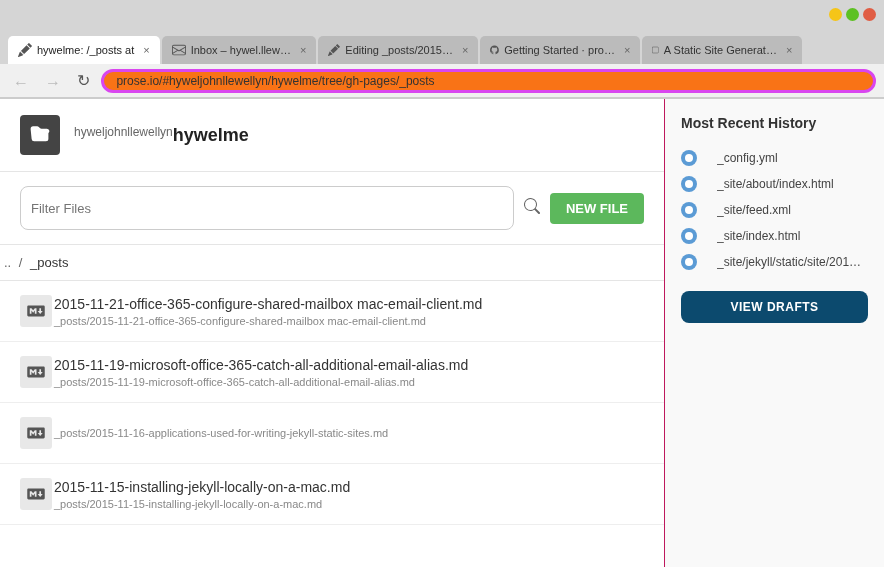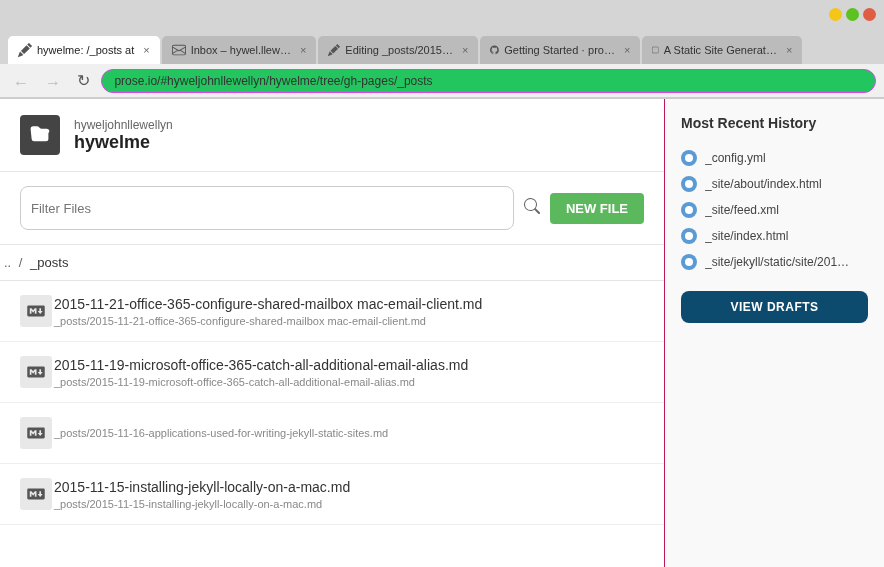--- a/index.html
+++ b/index.html
@@ -14,31 +14,31 @@
     .win-btn.close { background: #e05d44; }
 
     .tabs-bar { display: flex; align-items: flex-end; background: #d5d5d5; padding: 6px 8px 0 8px; height: 36px; gap: 2px; }
     .tab { display: flex; align-items: center; background: #bbb; border-radius: 5px 5px 0 0; padding: 4px 10px; font-size: 11px; color: #333; max-width: 160px; cursor: pointer; height: 28px; position: relative; white-space: nowrap; overflow: hidden; text-overflow: ellipsis; gap: 5px; }
     .tab.active { background: #fff; color: #222; }
     .tab-close { margin-left: 4px; color: #666; font-size: 11px; flex-shrink: 0; cursor: pointer; }
 
     .nav-bar { background: #f0f0f0; border-bottom: 1px solid #ccc; height: 34px; display: flex; align-items: center; padding: 0 8px; gap: 6px; }
     .nav-btn { background: none; border: none; cursor: pointer; color: #555; font-size: 16px; padding: 2px 5px; border-radius: 3px; }
     .nav-btn:disabled { color: #bbb; cursor: default; }
-    .url-bar { flex: 1; height: 24px; border: 1px solid #d946ef; border-radius: 12px; padding: 0 12px; font-size: 12px; color: #333; background: #22c55e; outline: none; }
+    .url-bar { flex: 1; height: 24px; border: 3px solid #d946ef; border-radius: 12px; padding: 0 12px; font-size: 12px; color: #333; background: #f97316; outline: none; }
 
     
     .page { display: flex; height: calc(567px - 98px); }
     .main-content { flex: 1; overflow-y: auto; }
     .sidebar { width: 220px; background: #f9f9f9; border-left: 1px solid #be185d; padding: 16px; flex-shrink: 0; }
 
     
     .user-header { padding: 16px 20px; border-bottom: 1px solid #e5e5e5; display: flex; align-items: center; gap: 14px; }
     .user-avatar { width: 40px; height: 40px; background: #444; border-radius: 4px; display: flex; align-items: center; justify-content: center; color: #fff; font-size: 18px; flex-shrink: 0; }
-    .user-info { display: flex; flex-direction: column; }
+    .user-info { display: flex; flex-direction: row; }
     .user-name-small { font-size: 12px; color: #666; }
     .user-name-large { font-size: 18px; font-weight: bold; color: #222; }
 
     
     .filter-bar { padding: 14px 20px; border-bottom: 1px solid #e5e5e5; display: flex; align-items: center; gap: 10px; }
     .filter-input { flex: 1; height: 44px; border: 1px solid #ccc; border-radius: 8px; padding: 0 10px; font-size: 13px; outline: none; color: #999; background: #fff; }
     .search-icon-btn { background: none; border: none; cursor: pointer; color: #666; font-size: 16px; }
     .new-file-btn { background: #5cb85c; color: #fff; border: none; border-radius: 4px; padding: 8px 16px; font-size: 13px; font-weight: bold; cursor: pointer; white-space: nowrap; }
 
     
@@ -51,21 +51,21 @@
     .file-list { }
     .file-item { display: flex; align-items: center; padding: 14px 20px; border-bottom: 1px solid #eeeeee; cursor: pointer; gap: 2px; }
     .md-icon { width: 32px; height: 32px; background: #e8e8e8; border-radius: 3px; display: flex; align-items: center; justify-content: center; color: #555; font-size: 13px; font-weight: bold; flex-shrink: 0; }
     .file-info { display: flex; flex-direction: column; gap: 3px; }
     .file-name { font-size: 14px; color: #333; font-weight: 500; }
     .file-path { font-size: 11px; color: #888; }
 
     
     .sidebar-title { font-size: 14px; font-weight: bold; color: #333; margin-bottom: 14px; }
     .history-list { list-style: none; margin-bottom: 16px; }
-    .history-item { display: flex; align-items: center; gap: 8px; padding: 5px 0; cursor: pointer; }
+    .history-item { display: flex; align-items: center; gap: 20px; padding: 5px 0; cursor: pointer; }
     .history-dot { width: 16px; height: 16px; background: #5b9bd5; border-radius: 50%; flex-shrink: 0; display: flex; align-items: center; justify-content: center; }
     .history-dot-inner { width: 8px; height: 8px; background: #fff; border-radius: 50%; }
     .history-link { font-size: 12px; color: #444; white-space: nowrap; overflow: hidden; text-overflow: ellipsis; max-width: 170px; }
     .view-drafts-btn { width: 100%; background: #0c4a6e; color: #fff; border: none; border-radius: 8px; padding: 9px 0; font-size: 12px; font-weight: bold; letter-spacing: 0.5px; cursor: pointer; text-align: center; }
   </style>
 </head>
 <body>
 
 <div class="browser-chrome">
   <div class="title-bar">

